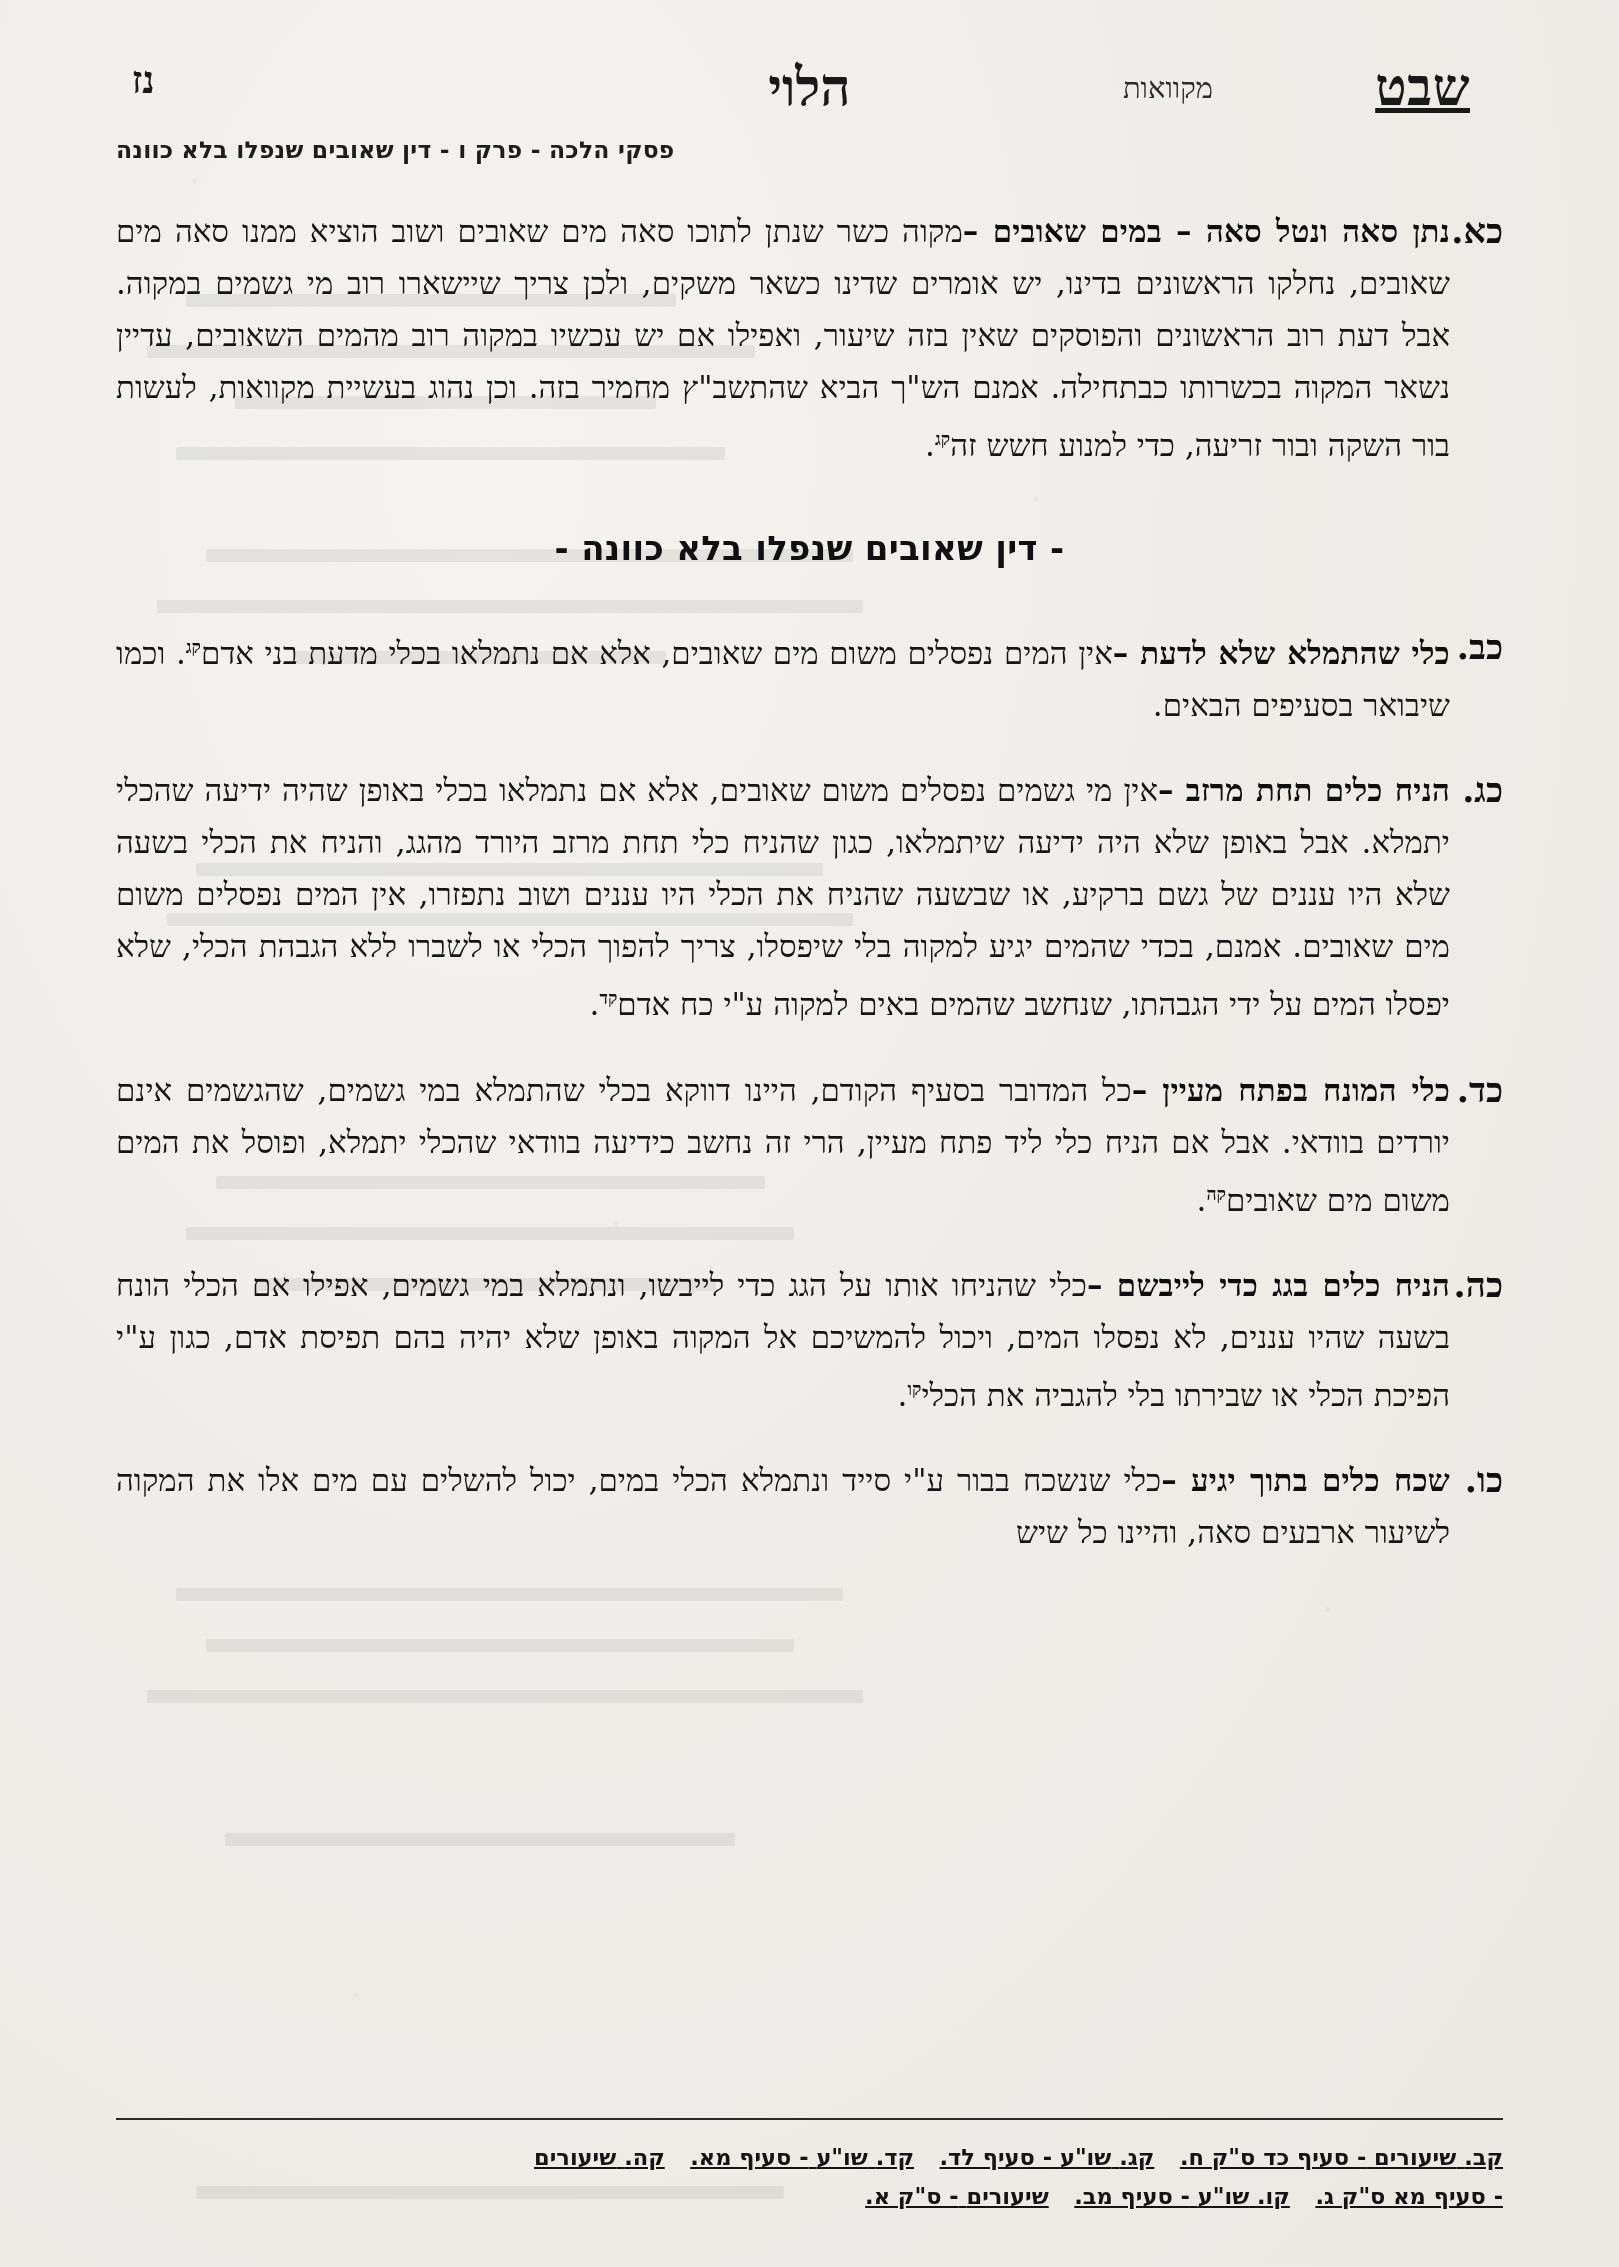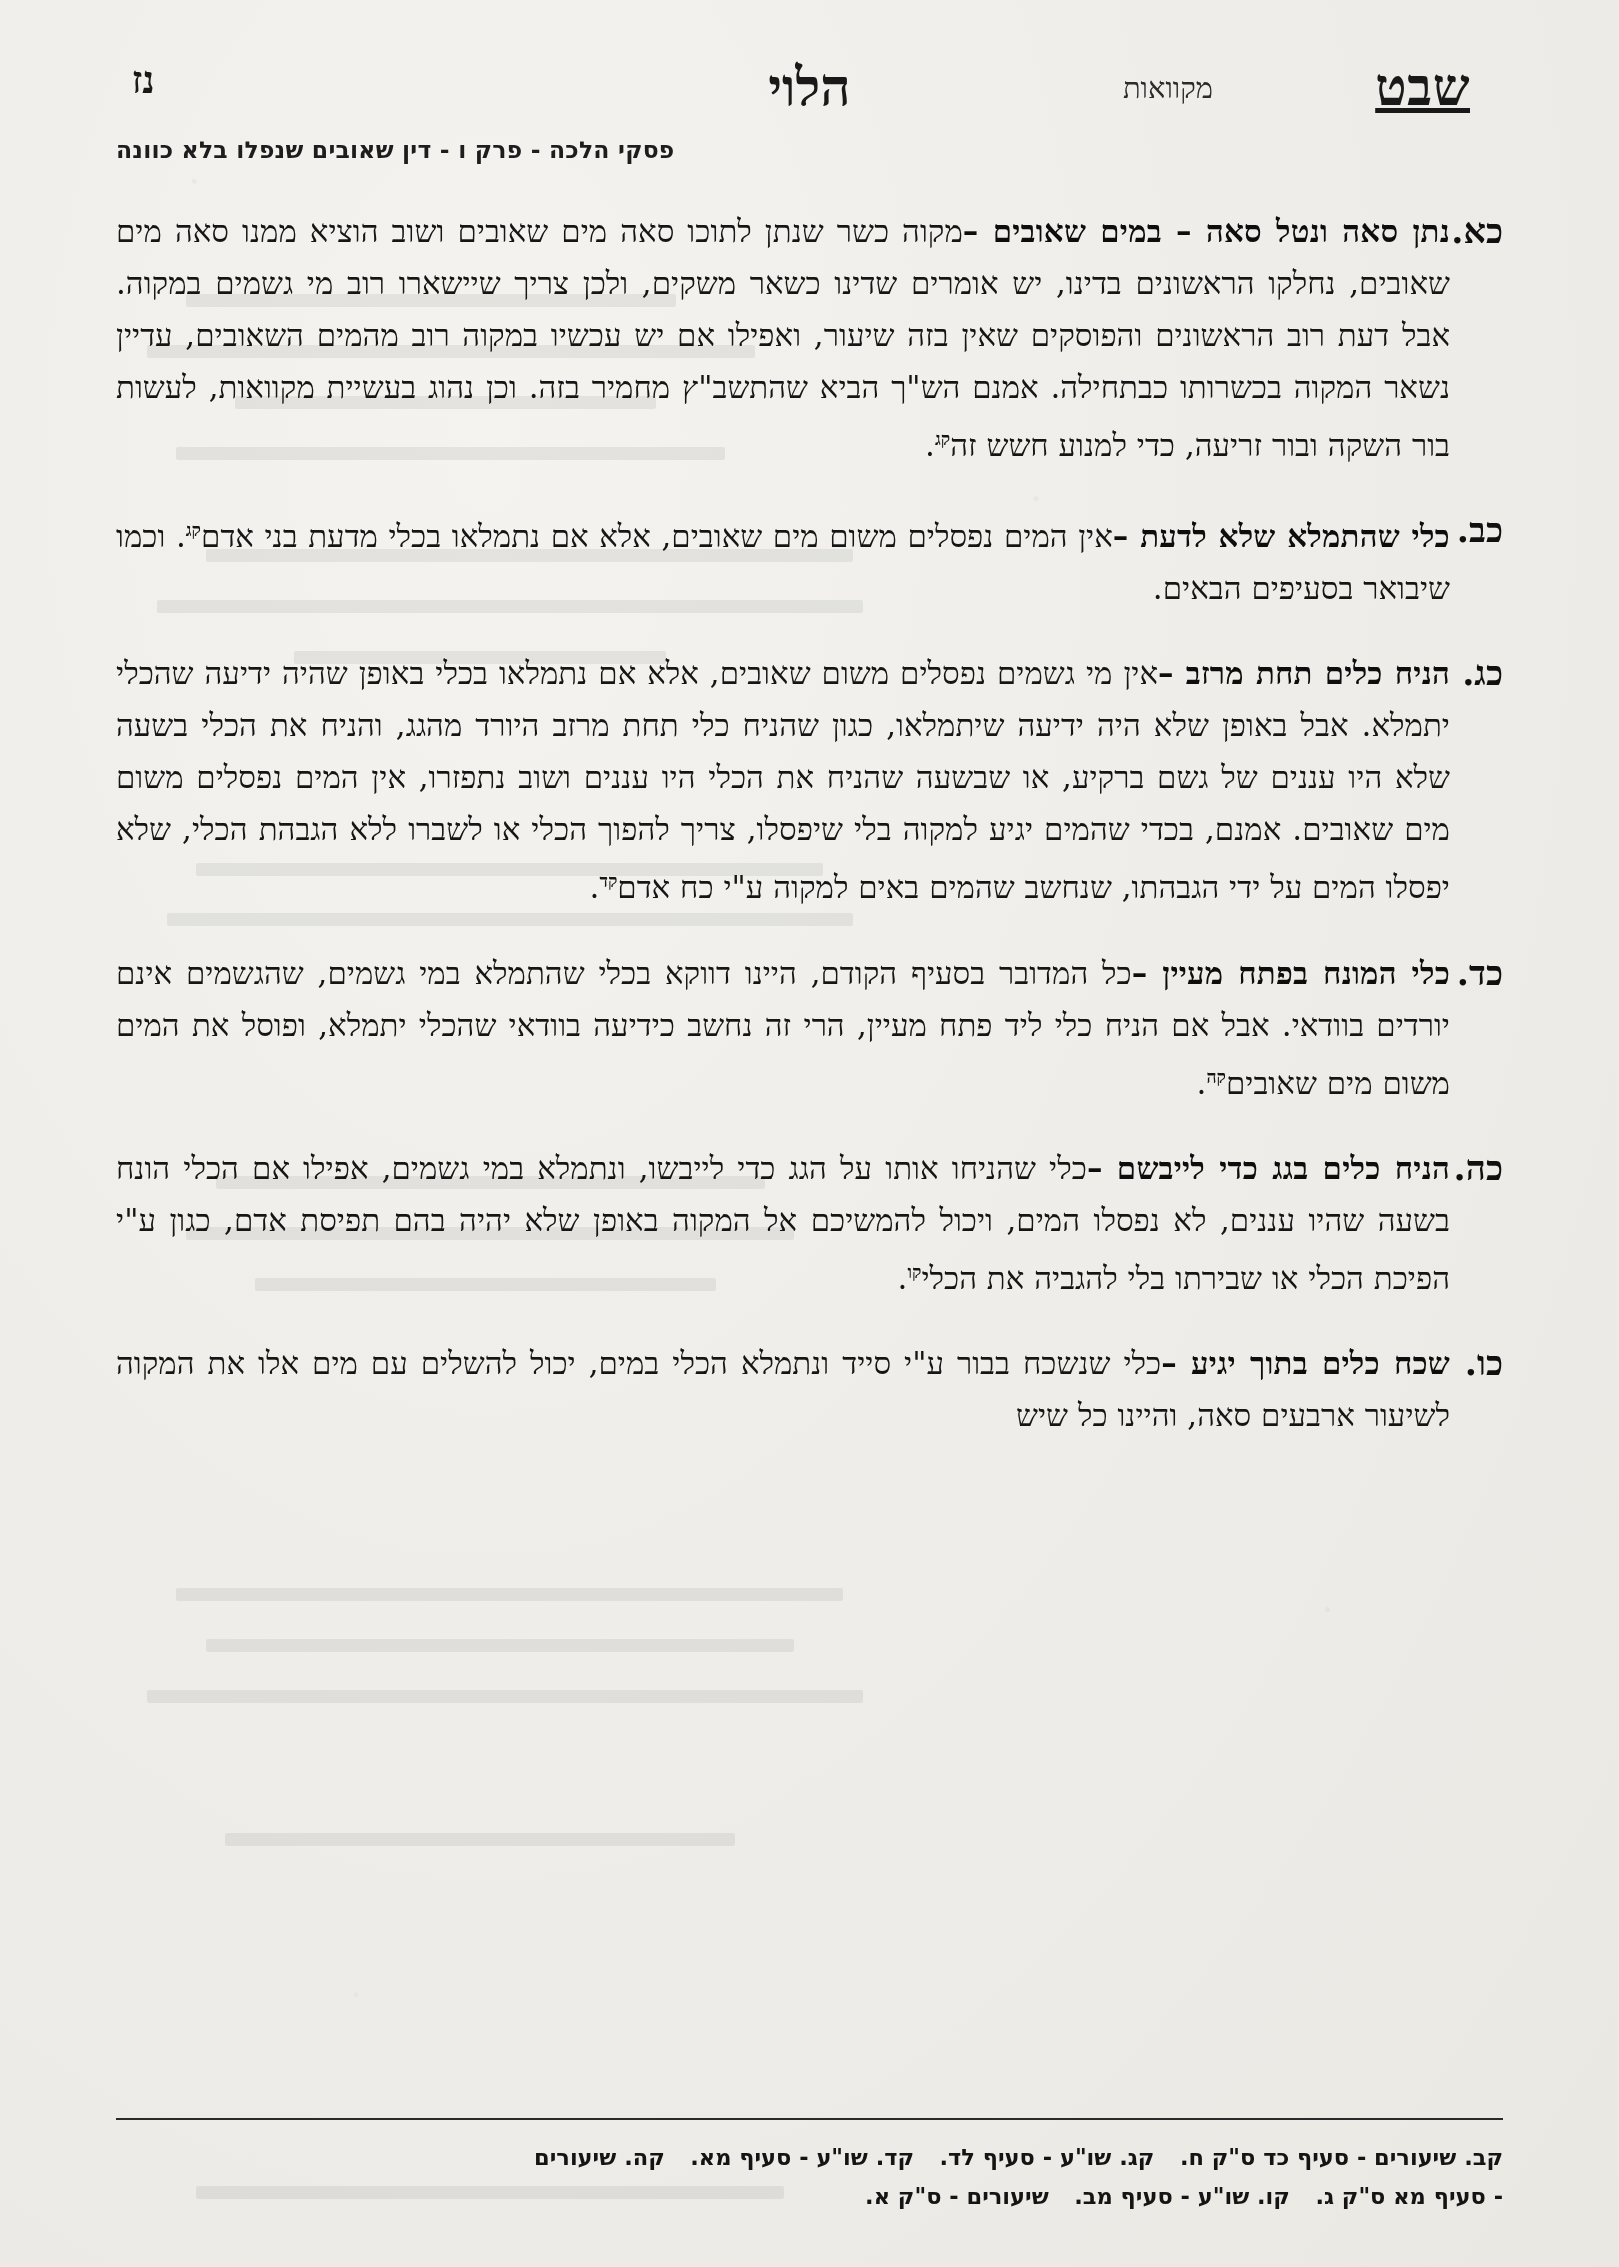--- a/index.html
+++ b/index.html
@@ -163,21 +163,21 @@
   .footnotes {
     font-family: "DejaVu Sans", "Liberation Sans", sans-serif;
     font-size: 22.5px;
     line-height: 39px;
     color: #141414;
     font-weight: 700;
     text-align: justify;
     text-justify: inter-word;
     direction: rtl;
   }
-  .fn-entry { white-space: nowrap; margin-left: 25.5px; display: inline-block; }
+  .fn-entry { white-space: nowrap; margin-left: 25.5px; display: inline-block; text-decoration: underline; }
   .fn-mark { font-weight: 700; }
   .fn-src { font-weight: 700; }
 </style>
 </head>
 <body>
 
 <div class="page">
 
   <div class="bleed">
     <div class="bl" style="top:294px;  right:186px; width:490px;"></div>
@@ -209,20 +209,21 @@
     </div>
 
     <div class="subhead">פסקי הלכה - פרק ו - דין שאובים שנפלו בלא כוונה</div>
 
     <div class="body">
 
       <div class="sec">
         <span class="sec-num">כא.</span><span class="sec-lead">נתן סאה ונטל סאה – במים שאובים –</span><span class="sec-body">מקוה כשר שנתן לתוכו סאה מים שאובים ושוב הוציא ממנו סאה מים שאובים, נחלקו הראשונים בדינו, יש אומרים שדינו כשאר משקים, ולכן צריך שיישארו רוב מי גשמים במקוה. אבל דעת רוב הראשונים והפוסקים שאין בזה שיעור, ואפילו אם יש עכשיו במקוה רוב מהמים השאובים, עדיין נשאר המקוה בכשרותו כבתחילה. אמנם הש"ך הביא שהתשב"ץ מחמיר בזה. וכן נהוג בעשיית מקוואות, לעשות בור השקה ובור זריעה, כדי למנוע חשש זה</span><span class="fn">קג</span><span class="sec-body">.</span>
       </div>
 
+      <div class="chapter-title">- דין שאובים שנפלו בלא כוונה -</div>
 
       <div class="sec">
         <span class="sec-num">כב.</span><span class="sec-lead">כלי שהתמלא שלא לדעת –</span><span class="sec-body">אין המים נפסלים משום מים שאובים, אלא אם נתמלאו בכלי מדעת בני אדם</span><span class="fn">קג</span><span class="sec-body">. וכמו שיבואר בסעיפים הבאים.</span>
       </div>
 
       <div class="sec">
         <span class="sec-num">כג.</span><span class="sec-lead">הניח כלים תחת מרזב –</span><span class="sec-body">אין מי גשמים נפסלים משום שאובים, אלא אם נתמלאו בכלי באופן שהיה ידיעה שהכלי יתמלא. אבל באופן שלא היה ידיעה שיתמלאו, כגון שהניח כלי תחת מרזב היורד מהגג, והניח את הכלי בשעה שלא היו עננים של גשם ברקיע, או שבשעה שהניח את הכלי היו עננים ושוב נתפזרו, אין המים נפסלים משום מים שאובים. אמנם, בכדי שהמים יגיע למקוה בלי שיפסלו, צריך להפוך הכלי או לשברו ללא הגבהת הכלי, שלא יפסלו המים על ידי הגבהתו, שנחשב שהמים באים למקוה ע"י כח אדם</span><span class="fn">קד</span><span class="sec-body">.</span>
       </div>
 
       <div class="sec">

